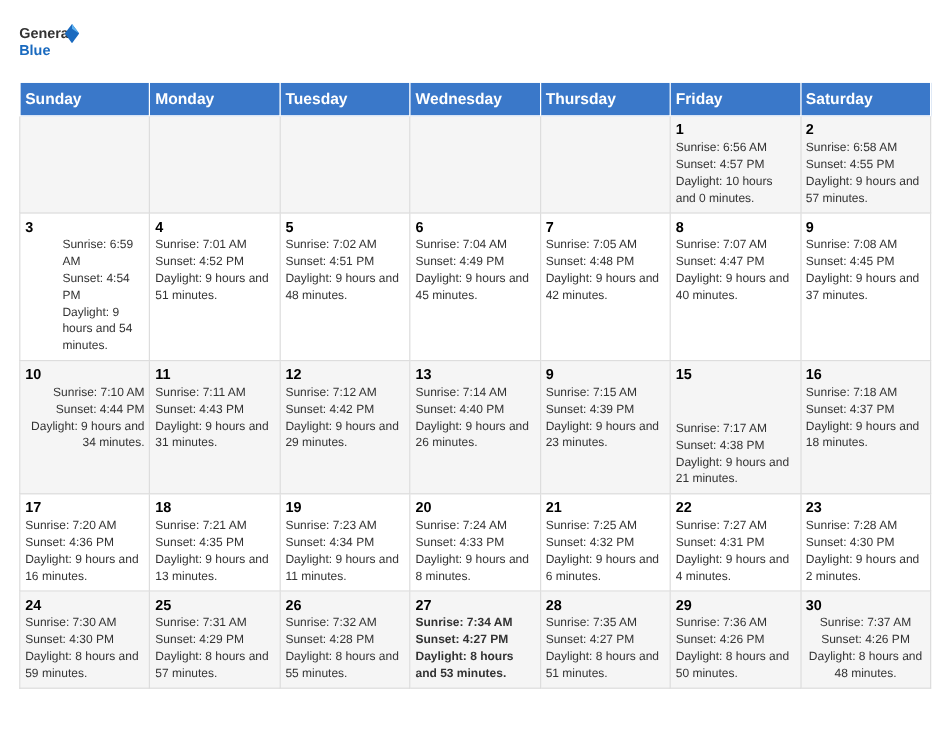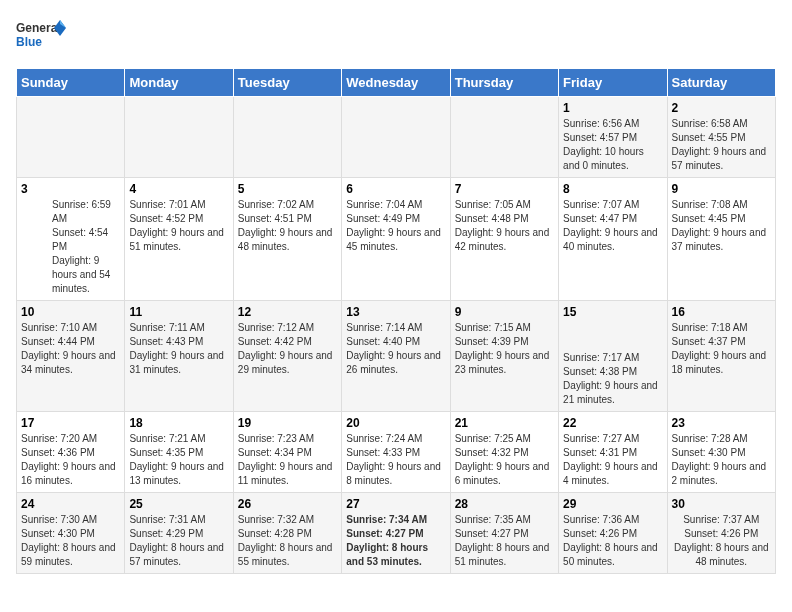--- a/index.html
+++ b/index.html
@@ -166,21 +166,21 @@
         <td>
           <span class="day-num">9</span>
           <div class="day-info" style="white-space: pre-line;">Sunrise: 7:08 AM
 Sunset: 4:45 PM
 Daylight: 9 hours and 37 minutes.</div>
         </td>
       </tr>
       <tr class="week-row">
         <td>
           <span class="day-num">10</span>
-          <div class="day-info" style="white-space: pre-line;">Sunrise: 7:10 AM
+          <div class="day-info" style="white-space: pre-line; text-align: right;">Sunrise: 7:10 AM
 Sunset: 4:44 PM
 Daylight: 9 hours and 34 minutes.</div>
         </td>
         <td>
           <span class="day-num">11</span>
           <div class="day-info" style="white-space: pre-line;">Sunrise: 7:11 AM
 Sunset: 4:43 PM
 Daylight: 9 hours and 31 minutes.</div>
         </td>
         <td>

